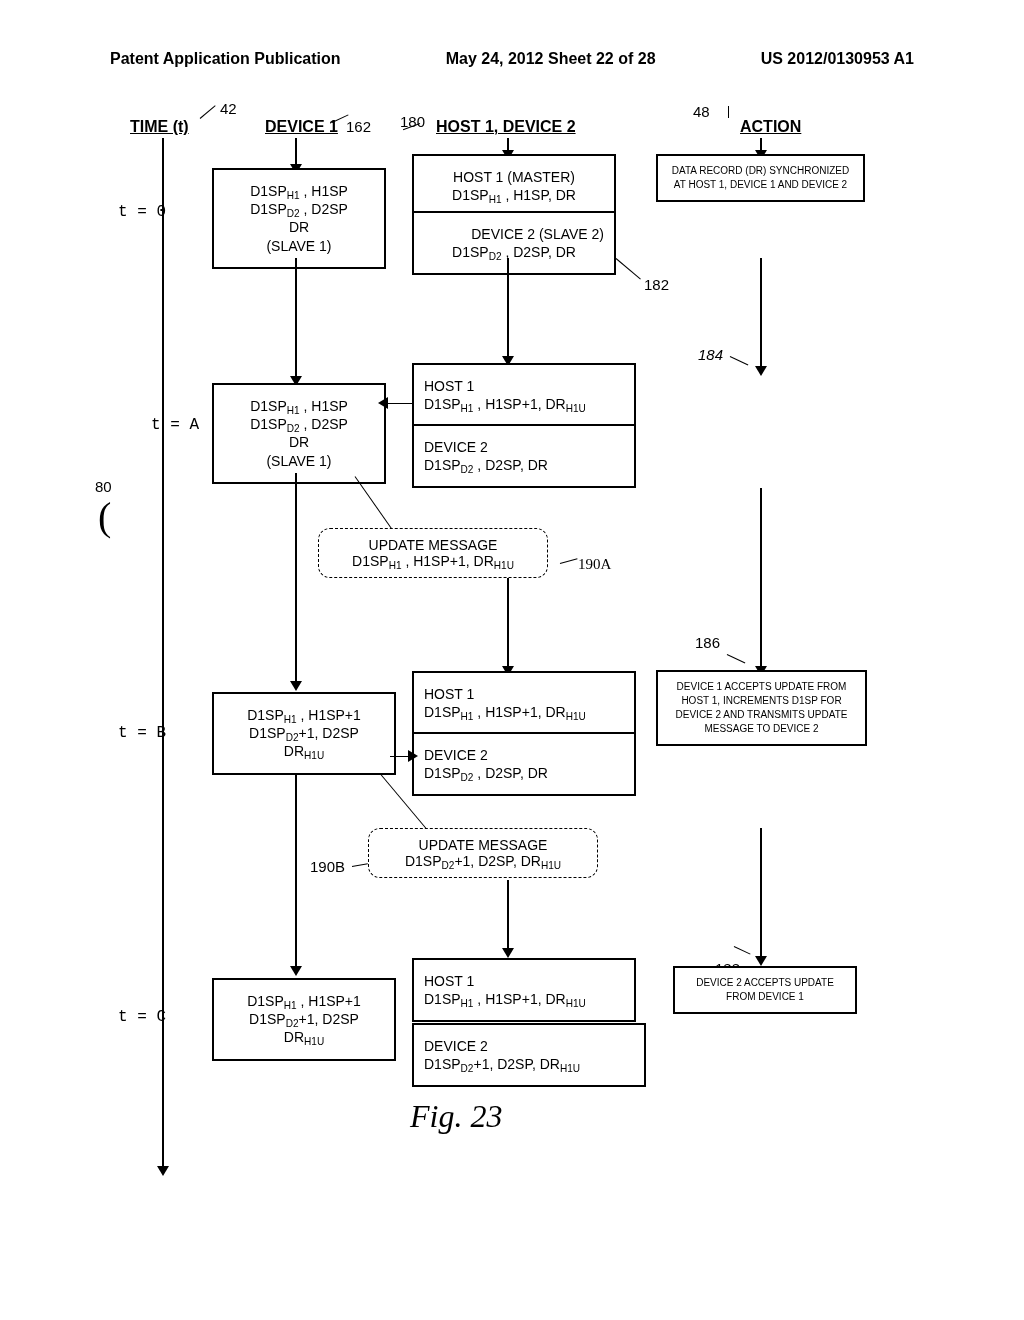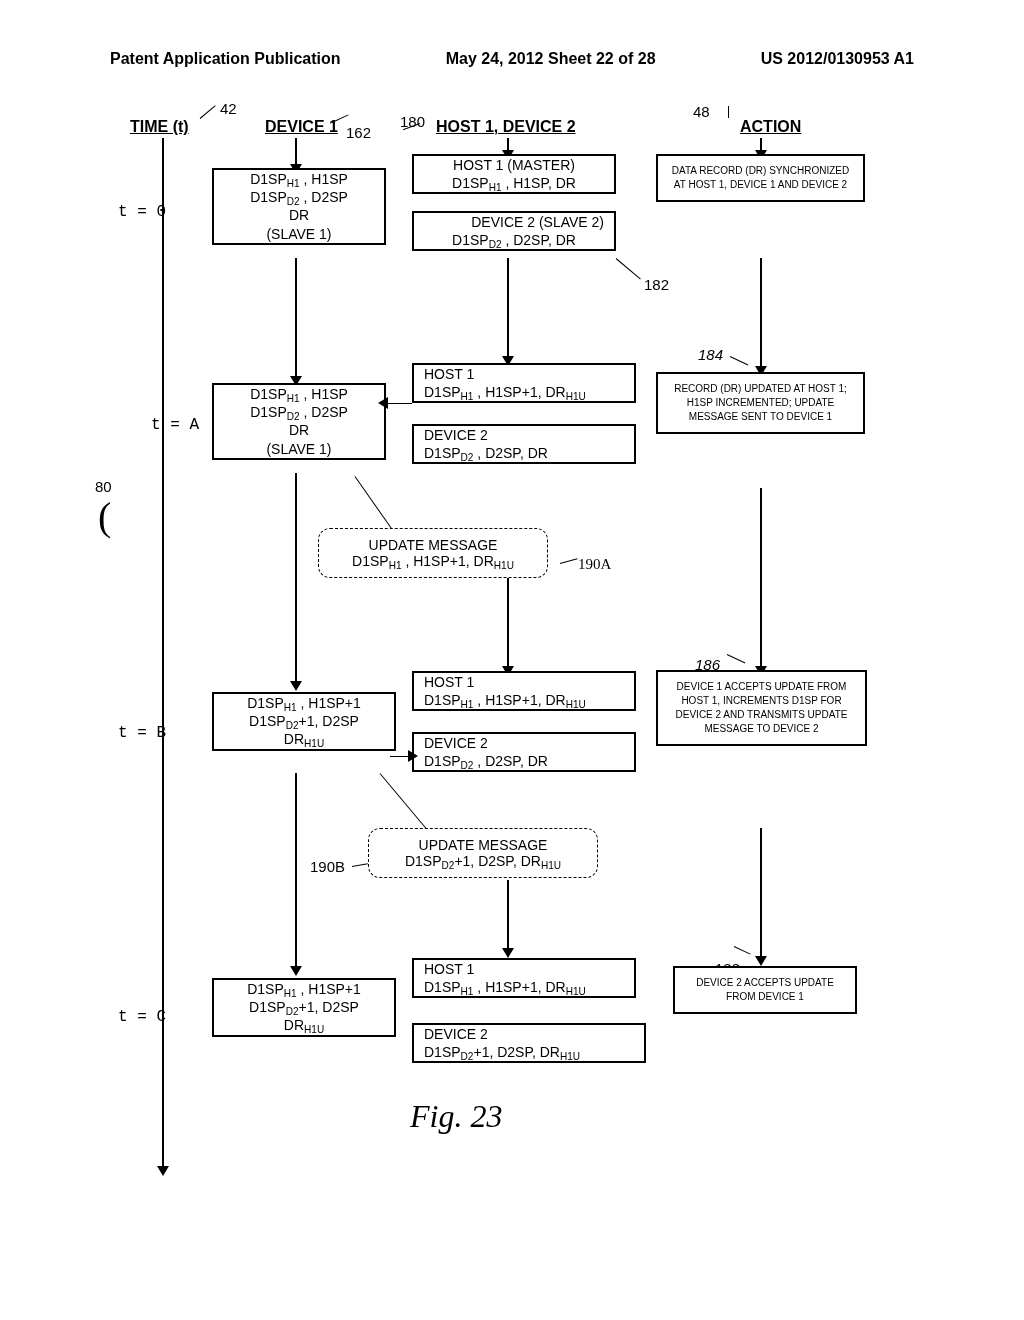--- a/index.html
+++ b/index.html
@@ -30,21 +30,21 @@
       font-size: 16px;
     }
     .time-label {
       position: absolute;
       font-size: 16px;
       font-family: 'Courier New', monospace;
     }
     .box {
       position: absolute;
       border: 2px solid black;
-      padding: 0 10px;
+      padding: 12px 10px;
       font-size: 14px;
       text-align: center;
       background: white;
       line-height: 1.3;
     }
     .box-left {
       text-align: left;
     }
     .action-box {
       position: absolute;
@@ -131,21 +131,21 @@
 </div>
 
 <div class="diagram">
 
   <span class="col-label" style="left:30px; top:10px;">TIME (t)</span>
   <span class="col-label" style="left:165px; top:10px;">DEVICE 1</span>
   <span class="col-label" style="left:336px; top:10px;">HOST 1, DEVICE 2</span>
   <span class="col-label" style="left:640px; top:10px;">ACTION</span>
 
   <span class="ref-label" style="left:120px; top:-8px;">42</span>
-  <span class="ref-label" style="left:246px; top:16px;">162</span>
+  <span class="ref-label" style="left:246px; top:10px;">162</span>
   <span class="ref-label" style="left:300px; top:5px;">180</span>
   <span class="ref-label" style="left:593px; top:-5px;">48</span>
 
   <div class="leader" style="left:100px; top:10px; width:20px; transform:rotate(-40deg);"></div>
   <div class="leader" style="left:232px; top:14px; width:18px; transform:rotate(-25deg);"></div>
   <div class="leader" style="left:320px; top:15px; width:18px; transform:rotate(160deg);"></div>
   <div class="hook" style="left:610px; top:-2px; width:18px; height:12px; border-bottom:none;"></div>
 
   <div class="vline" style="left:62px; top:30px; height:1030px;"></div>
   <div class="arrowhead" style="left:57px; top:1058px;"></div>
@@ -210,21 +210,20 @@
   <div class="box box-left" style="left:312px; top:255px; width:200px;">
     <div>HOST 1</div>
     <div><span>D1SP</span><span class="sub-text">H1</span><span> , H1SP+1, DR</span><span class="sub-text">H1U</span></div>
   </div>
 
   <div class="box box-left" style="left:312px; top:316px; width:200px;">
     <div>DEVICE 2</div>
     <div><span>D1SP</span><span class="sub-text">D2</span><span> , D2SP, DR</span></div>
   </div>
 
-  <div class="action-box" style="left:556px; top:264px; width:185px;">RECORD (DR) UPDATED AT HOST 1; H1SP INCREMENTED; UPDATE MESSAGE SENT TO DEVICE 1</div>
 
   <div class="leader" style="left:288px; top:295px; width:24px;"></div>
   <div class="arrowhead arrowhead-left" style="left:278px; top:289px;"></div>
 
   <div class="vline" style="left:195px; top:365px; height:210px;"></div>
   <div class="arrowhead" style="left:190px; top:573px;"></div>
 
   <div class="leader" style="left:255px; top:368px; width:80px; transform:rotate(55deg);"></div>
 
   <div class="msg-box" style="left:218px; top:420px; width:220px;">
@@ -233,21 +232,21 @@
   </div>
   <span class="ref-label" style="left:478px; top:448px;font-family:Liberation Serif, serif;">190A</span>
   <div class="leader" style="left:460px; top:455px; width:18px; transform:rotate(-15deg);"></div>
 
   <div class="vline" style="left:407px; top:470px; height:90px;"></div>
   <div class="arrowhead" style="left:402px; top:558px;"></div>
 
   <div class="vline" style="left:660px; top:380px; height:180px;"></div>
   <div class="arrowhead" style="left:655px; top:558px;"></div>
 
-  <span class="ref-label" style="left:595px; top:548px;font-style:italic;">186</span>
+  <span class="ref-label" style="left:595px; top:526px;">186</span>
   <div class="leader" style="left:627px; top:546px; width:20px; transform:rotate(25deg);"></div>
 
   <span class="time-label" style="left:18px; top:616px;">t = B</span>
 
   <div class="box" style="left:112px; top:584px; width:160px;">
     <div><span>D1SP</span><span class="sub-text">H1</span><span> , H1SP+1</span></div>
     <div><span>D1SP</span><span class="sub-text">D2</span><span>+1, D2SP</span></div>
     <div><span>DR</span><span class="sub-text">H1U</span></div>
   </div>
 

